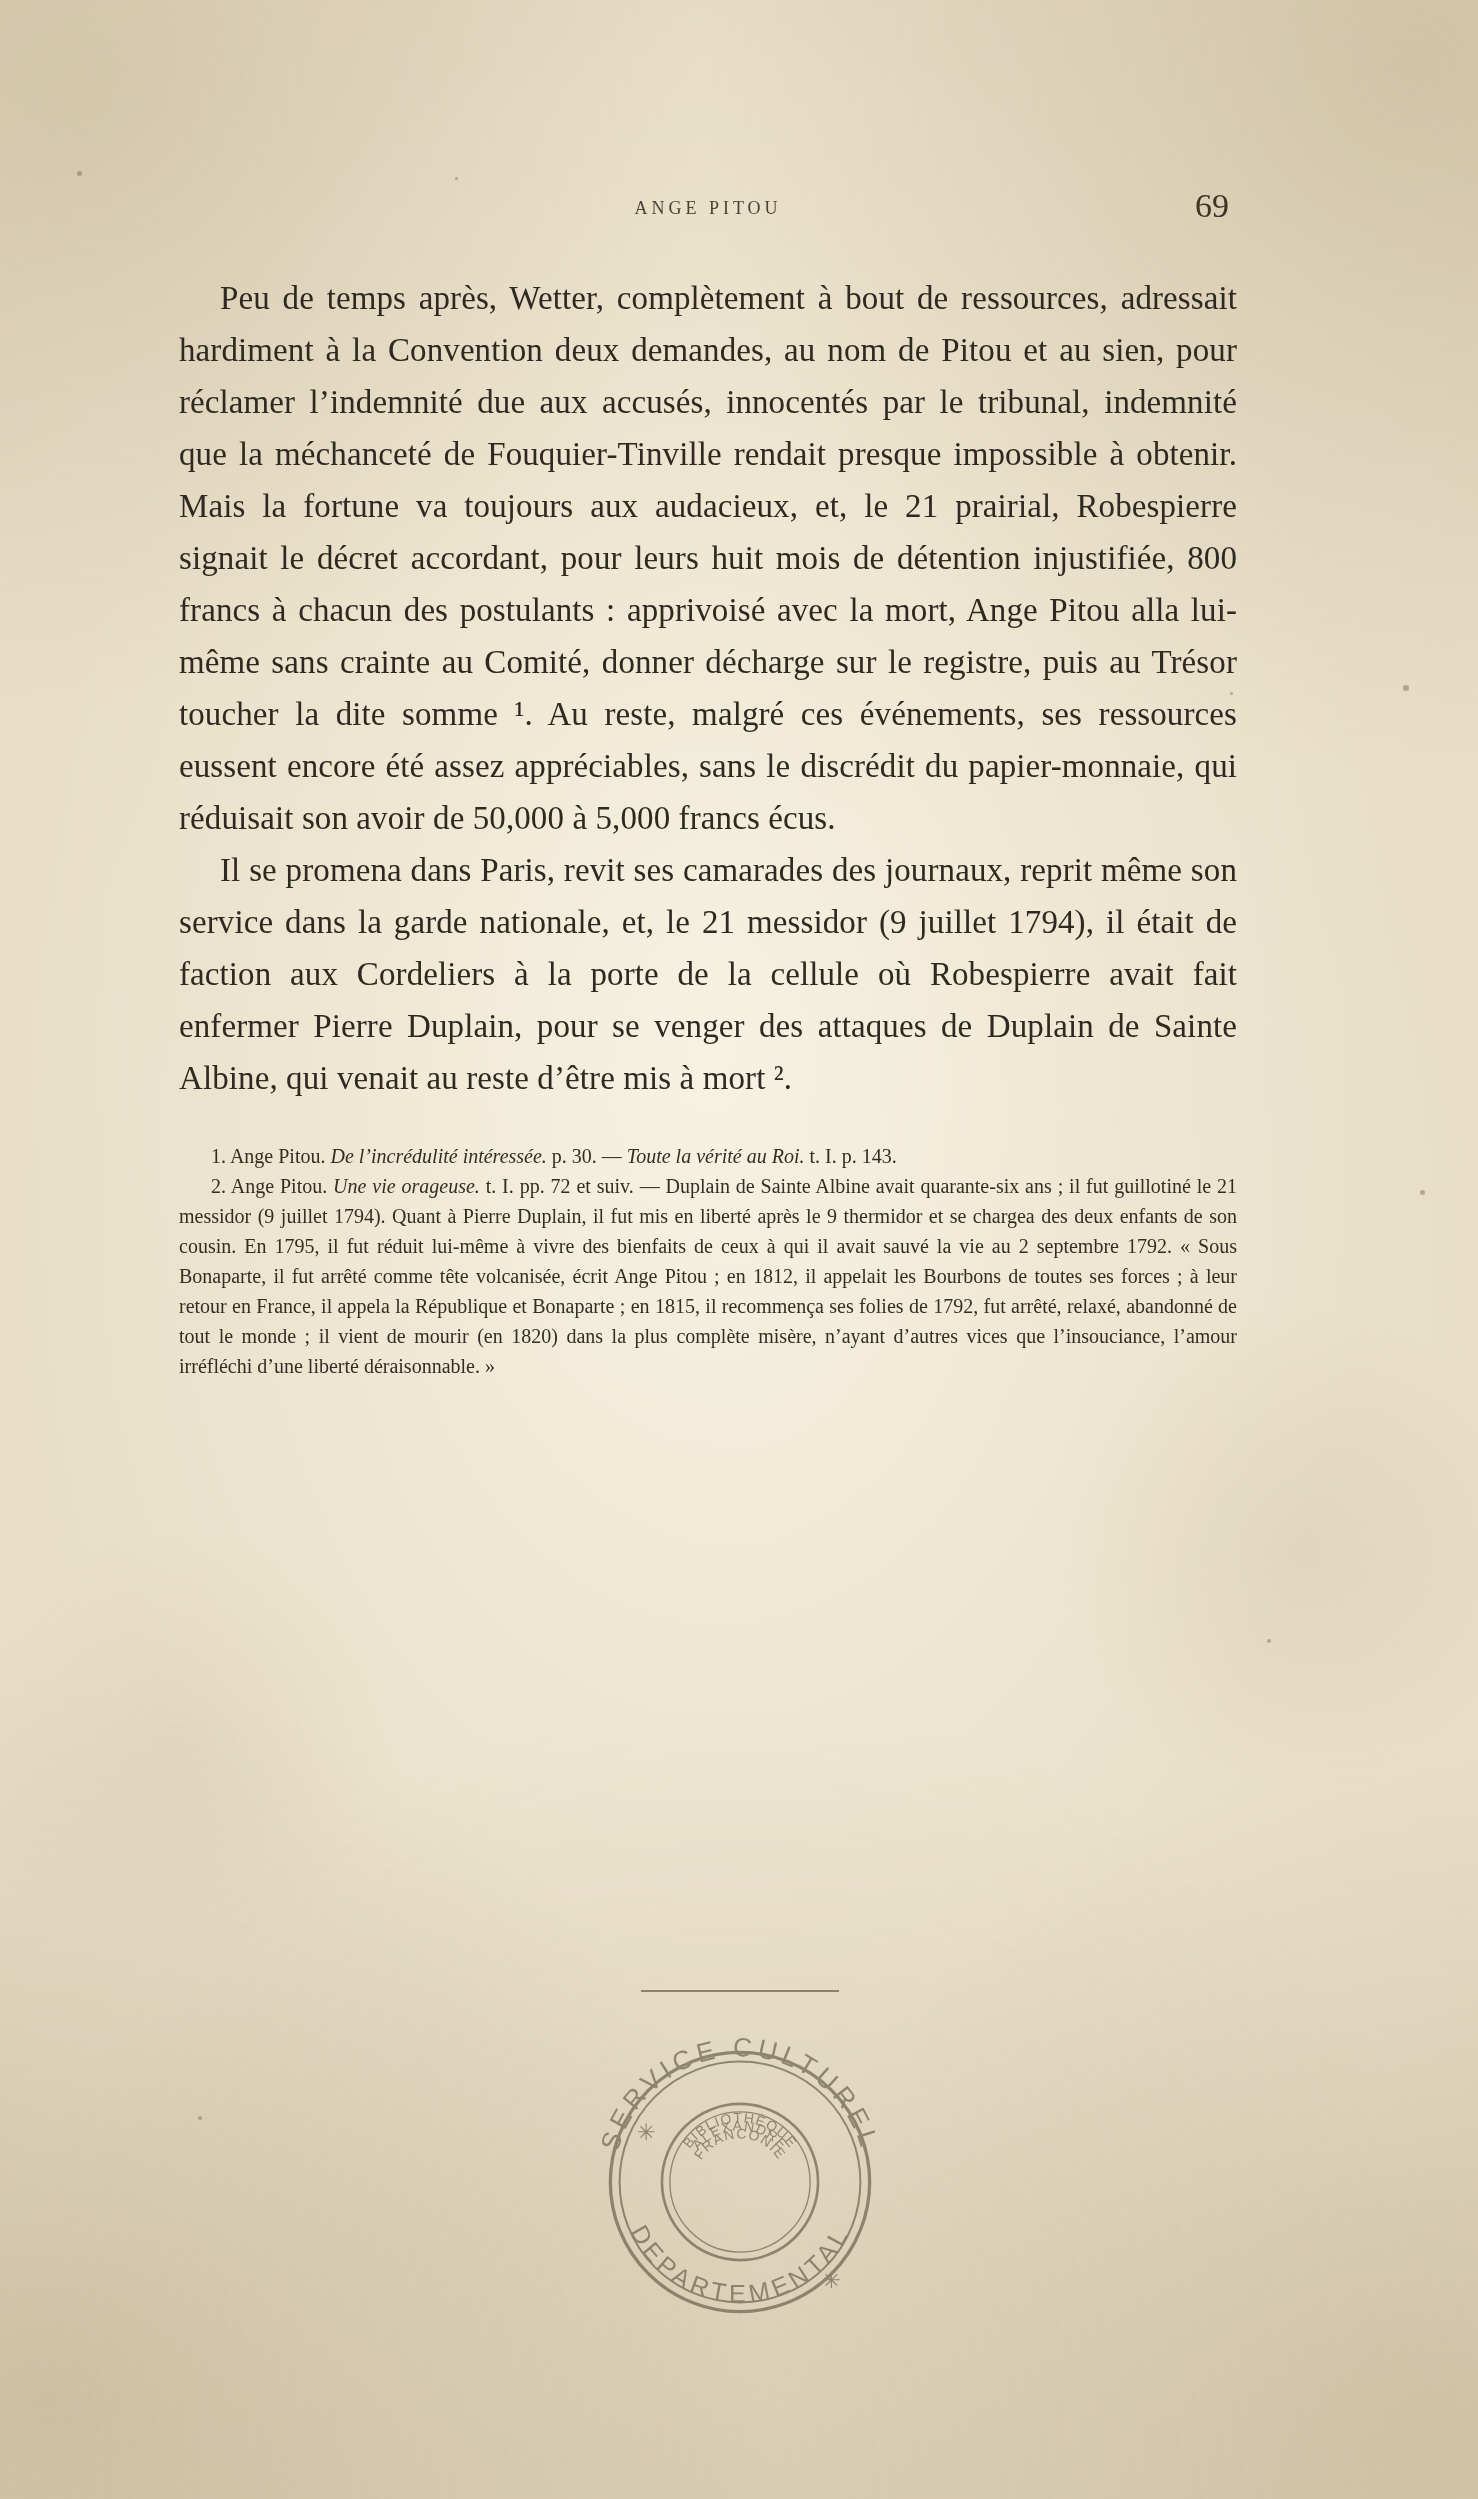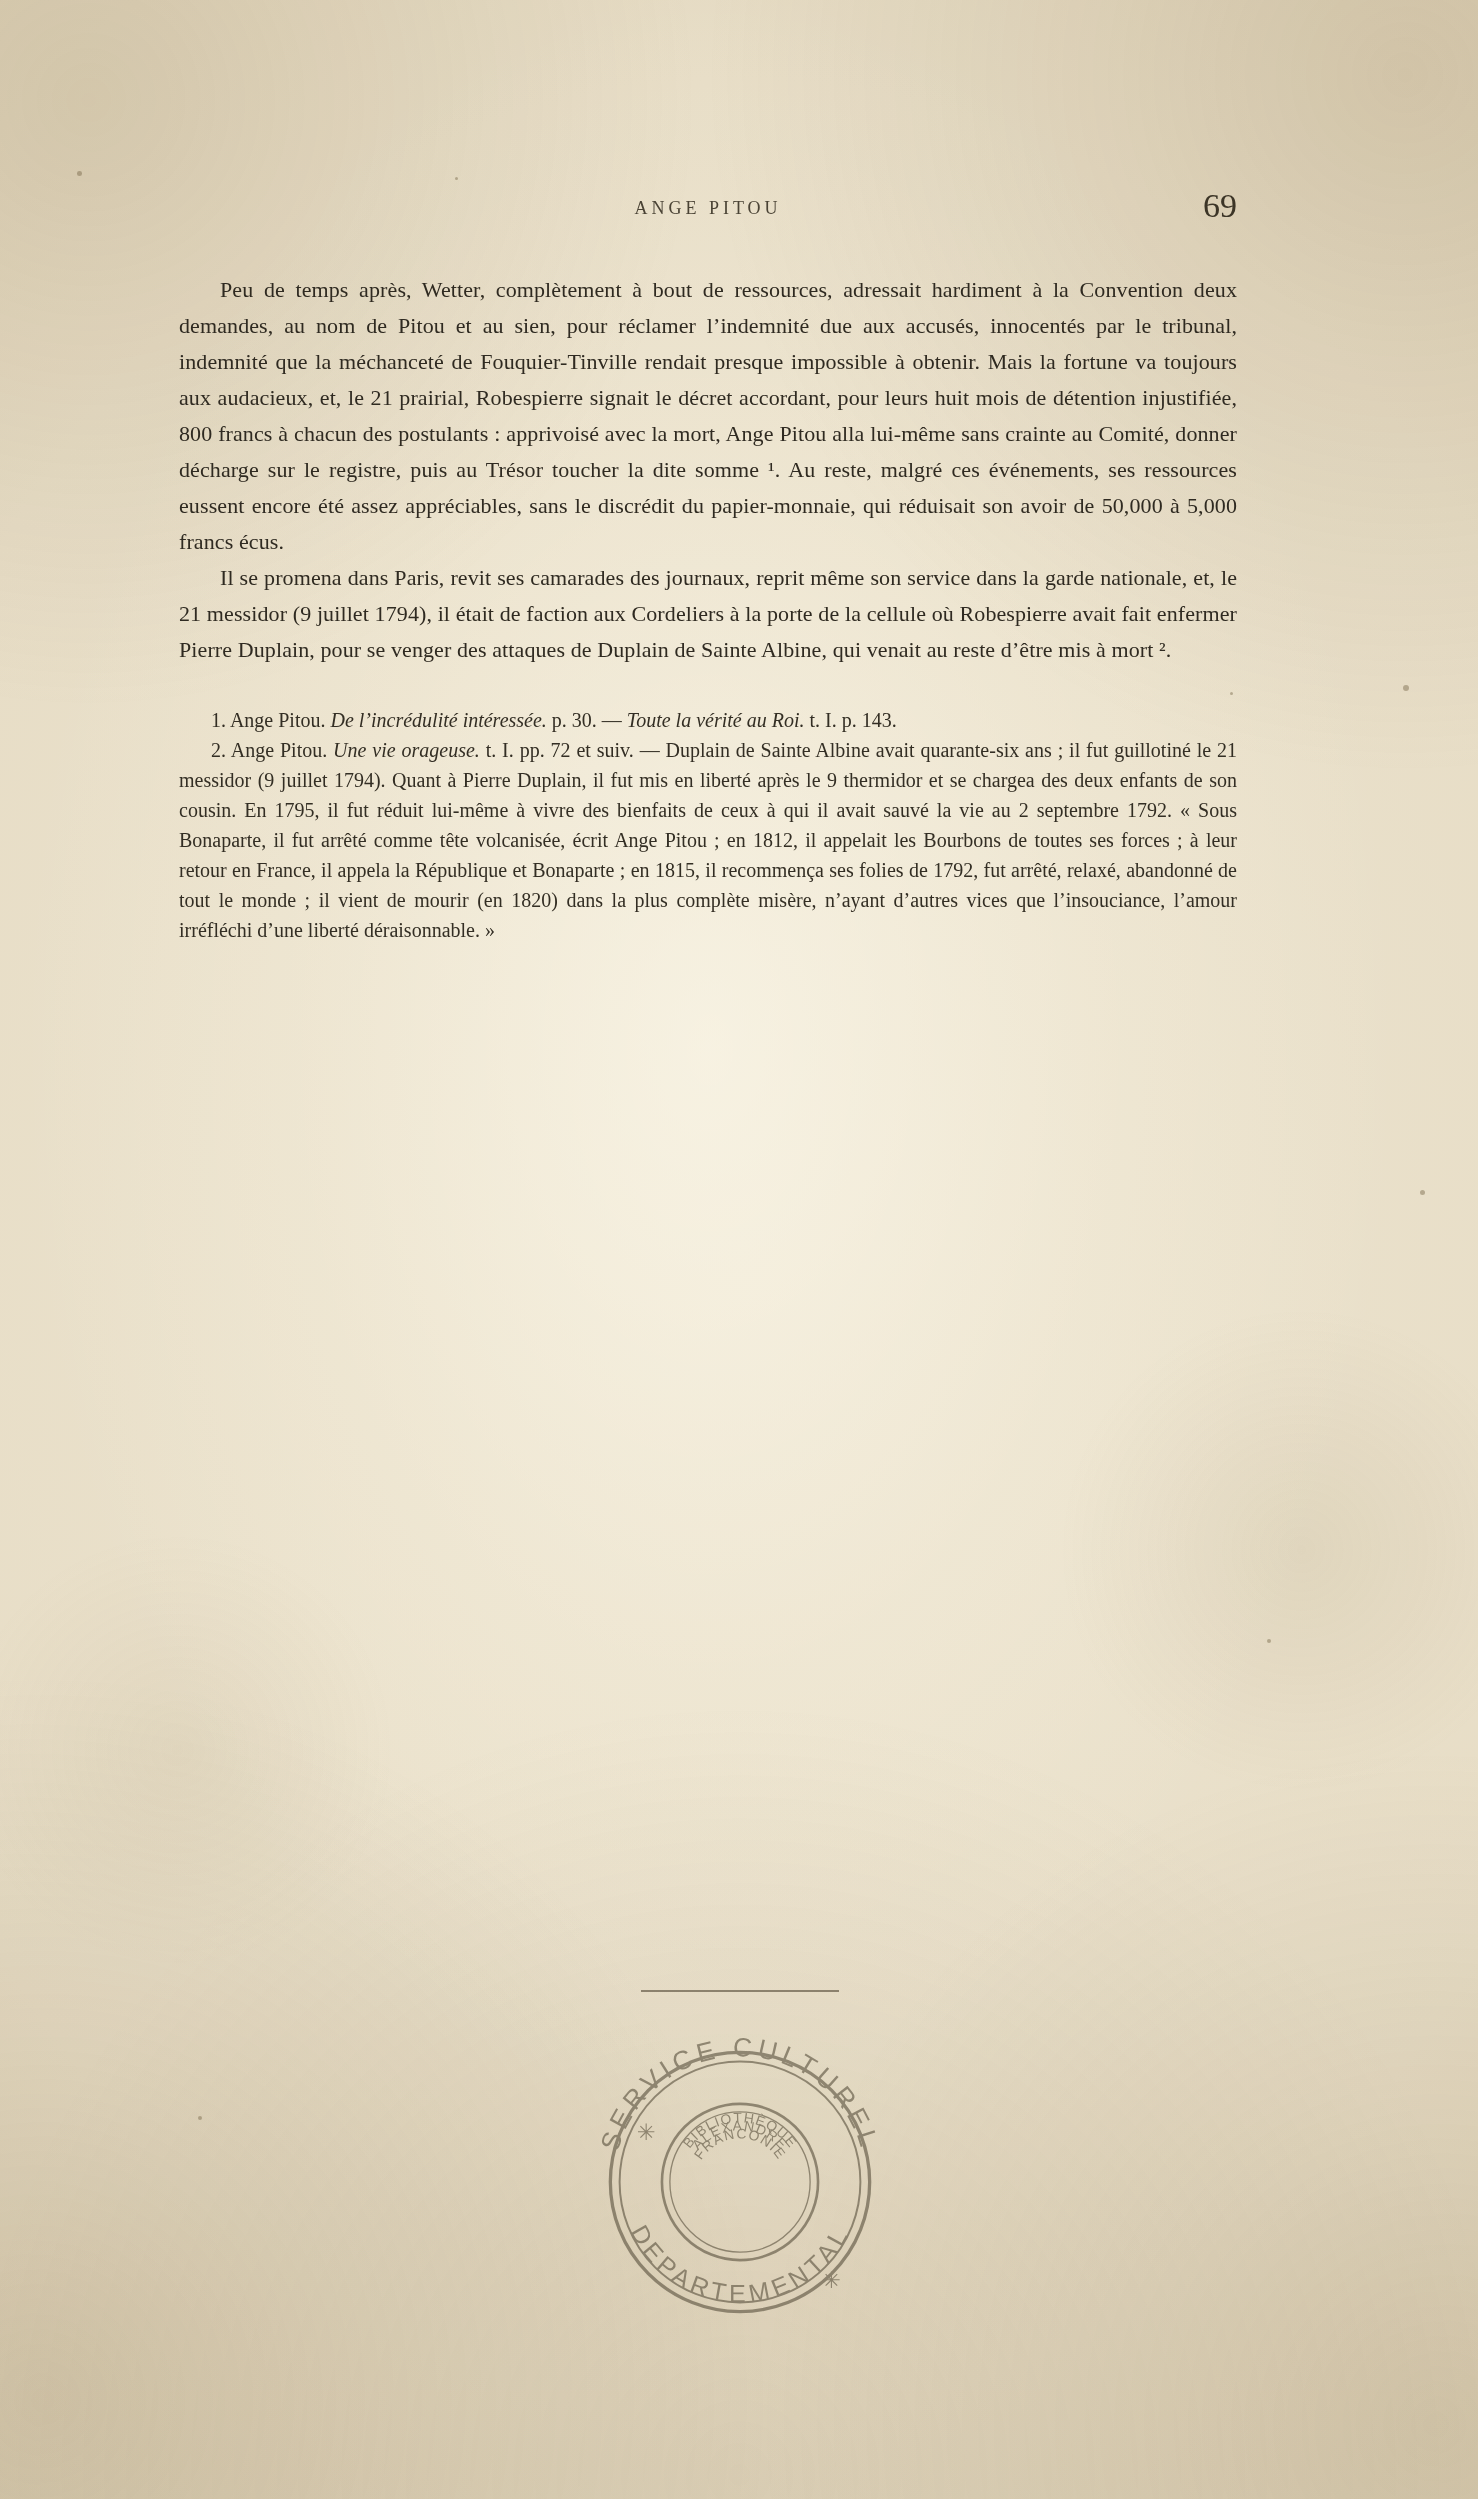--- a/index.html
+++ b/index.html
@@ -63,35 +63,35 @@
     left: 0;
     right: 0;
     text-align: center;
     font-size: 18px;
     letter-spacing: 4px;
     color: #4a4335;
     font-family: "Liberation Serif", serif;
   }
   .folio {
     position: absolute;
-    right: 0;
+    right: 8px;
     top: -10.6px;
     font-size: 34px;
     color: #3c3527;
     font-family: "Liberation Serif", serif;
     text-align: right;
   }
 
   
   .body-text p {
     margin: 0;
     text-align: justify;
     text-justify: inter-word;
-    font-size: 22px;
-    line-height: 36px;
+    font-size: 33px;
+    line-height: 52px;
     text-indent: 41px;
     color: #2f2a21;
     letter-spacing: 0.1px;
   }
 
   
   .footnotes {
     margin-top: 37px;
     font-size: 20px;
     line-height: 30px;

